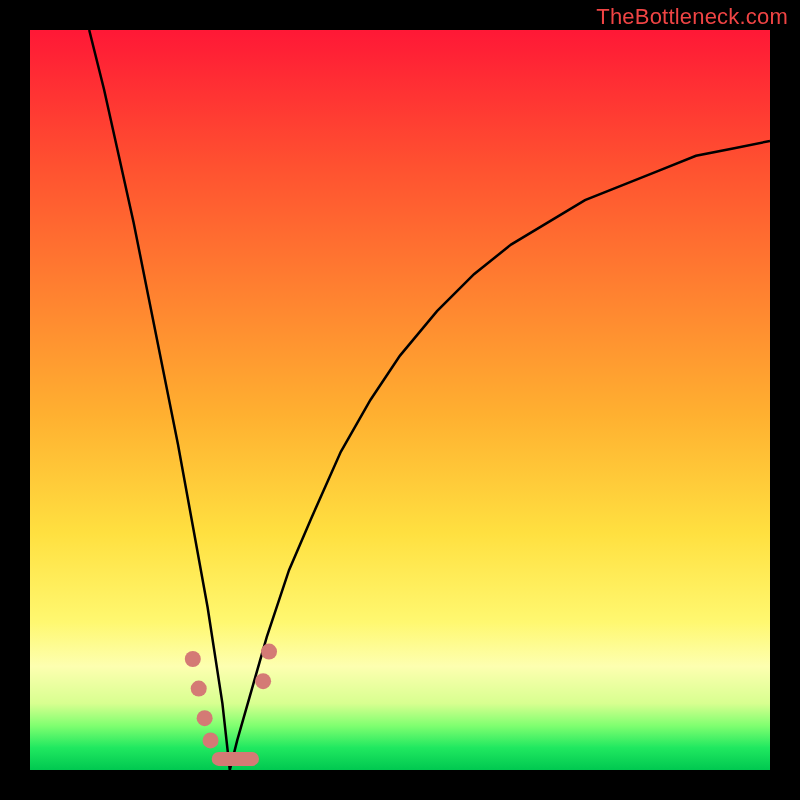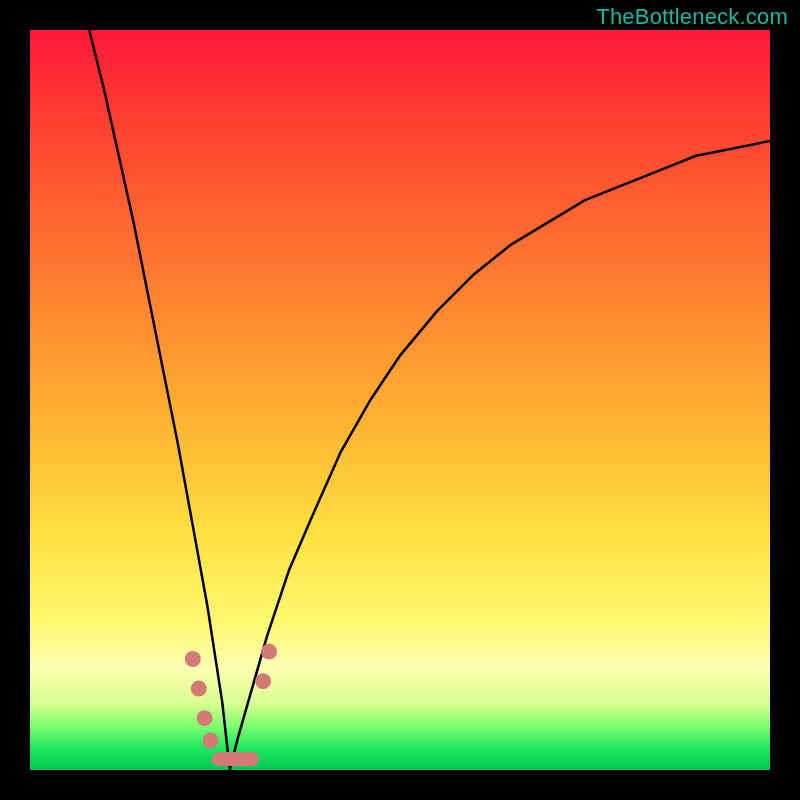--- a/index.html
+++ b/index.html
@@ -27,21 +27,21 @@
       #fdffb0 86%,
       #d8ff90 91%,
       #80ff70 94%,
       #20e860 97%,
       #00c850 100%);
   }
   .watermark {
     position: absolute;
     top: 4px;
     right: 12px;
-    color: #14b8a6;
+    color: #ef4444;
     font-size: 22px;
     font-weight: 400;
     letter-spacing: 0.2px;
     user-select: none;
   }
   svg.curve {
     position: absolute;
     left: 0;
     top: 0;
     width: 740px;

